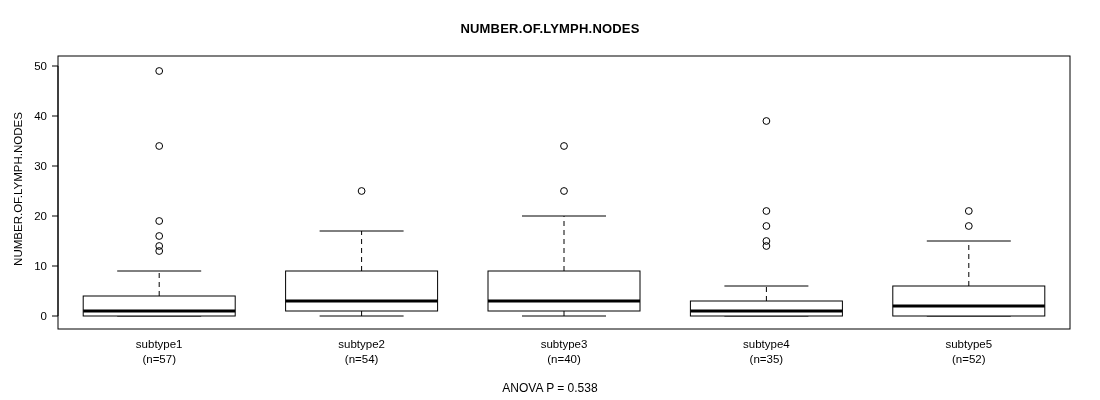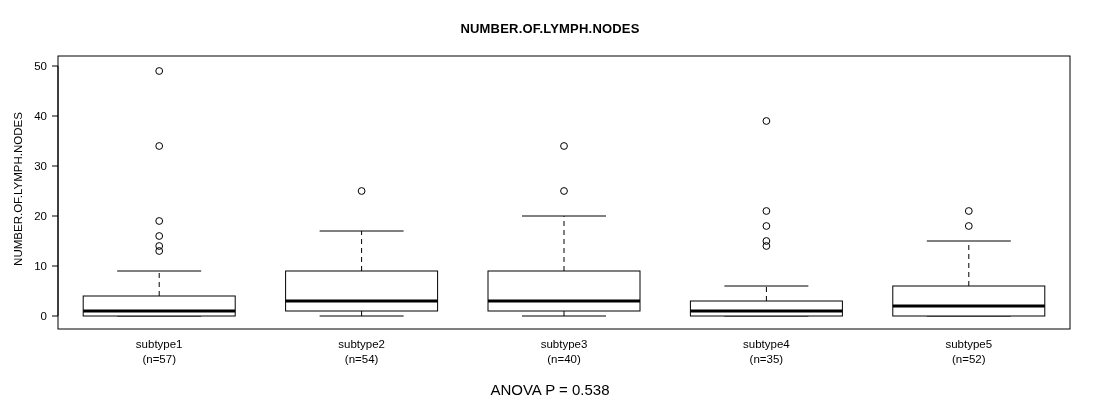--- a/index.html
+++ b/index.html
@@ -41,21 +41,21 @@
     transform: rotate(-90deg);
     transform-origin: center center;
     white-space: nowrap;
   }
   .footnote {
     position: absolute;
     left: 0;
     top: 381px;
     width: 1100px;
     text-align: center;
-    font-size: 15px;
+    font-size: 12px;
   }
   svg#plot {
     position: absolute;
     left: 0;
     top: 0;
     width: 1100px;
     height: 400px;
   }
   .tick-label {
     font-family: "Liberation Sans", sans-serif;

